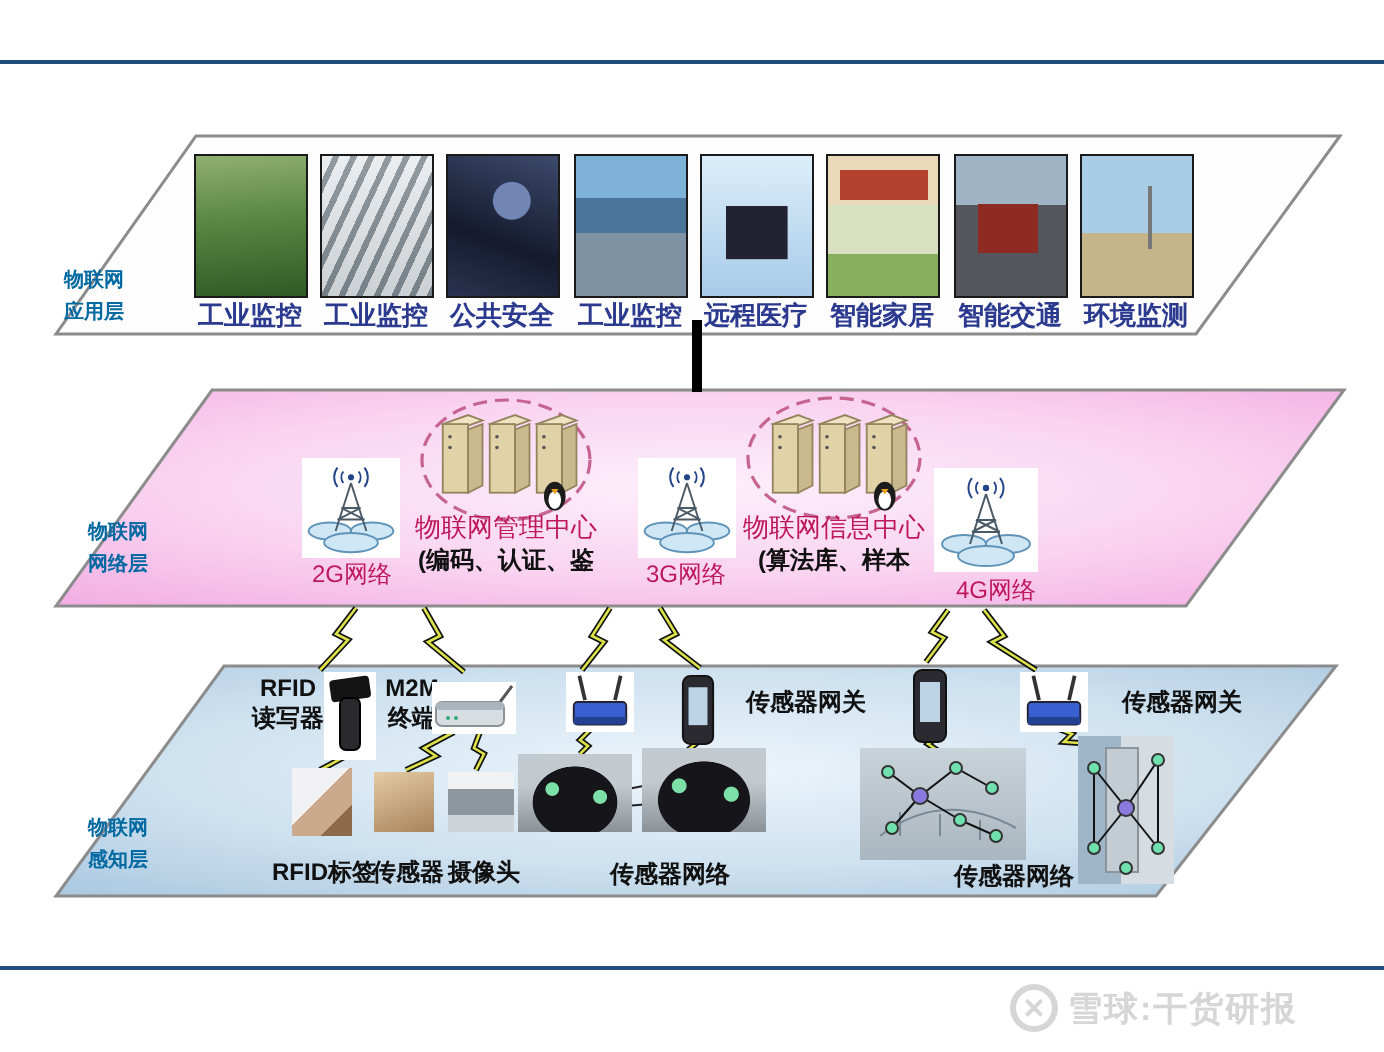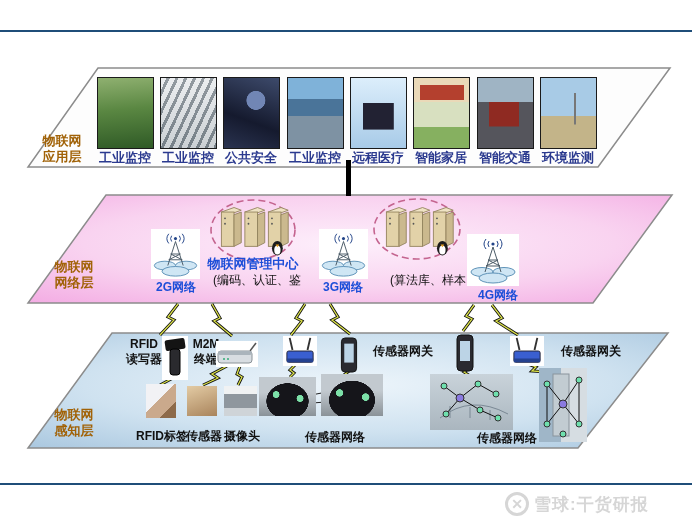--- a/index.html
+++ b/index.html
@@ -4,35 +4,35 @@
 <style>
   html,body{margin:0;padding:0;background:#fff;}
   #page{position:relative;width:692px;height:526px;background:#fff;overflow:hidden;
         font-family:"Liberation Sans",sans-serif;}
   .abs{position:absolute;}
   
   #fig-title{left:10px;top:5px;font-size:16px;font-weight:bold;color:#1F4E79;letter-spacing:1px;}
   #fig-title .ret{font-size:11px;font-weight:normal;color:#5b7fa6;margin-left:3px;}
   .rule{left:0;width:692px;height:2px;background:#1F4E79;}
   
-  .side-label{width:60px;text-align:center;font-size:13px;font-weight:bold;color:#a16207;line-height:16px;}
+  .side-label{width:60px;font-size:10px;font-weight:bold;color:#0369a1;line-height:16px;}
   
   .photo{width:57px;height:72px;border:1px solid #1a1a1a;box-sizing:border-box;}
   .app-label{width:66px;text-align:center;font-size:13px;font-weight:bold;color:#2b3a8f;}
   .p1{background:linear-gradient(175deg,#8fb070 0%,#5a8742 45%,#2f5a26 100%);}
   .p2{background:repeating-linear-gradient(115deg,rgba(255,255,255,.5) 0 5px,rgba(90,100,108,.55) 5px 8px),linear-gradient(#d8dde1,#97a1a8);}
   .p3{background:radial-gradient(circle at 58% 32%,#7186b5 0 16%,rgba(0,0,0,0) 17%),linear-gradient(200deg,#3d4a6b 0%,#151a2e 60%,#2a3350 100%);}
   .p4{background:linear-gradient(to bottom,#7fb2d9 0 30%,#4a7499 30% 55%,#7e92a3 55% 100%);}
   .p5{background:linear-gradient(#223,#223) 50% 58%/56% 38% no-repeat,linear-gradient(#dceefb,#a8cbe8);}
   .p6{background:linear-gradient(#b4402e,#b4402e) 50% 12%/80% 22% no-repeat,linear-gradient(#ead9b8 0 35%,#d8e0c0 35% 70%,#86b060 70% 100%);}
   .p7{background:linear-gradient(#8f2a22,#8f2a22) 45% 52%/55% 35% no-repeat,linear-gradient(#9fb4c4 0 35%,#55555c 35% 100%);}
   .p8{background:linear-gradient(#777,#777) 62% 40%/4% 45% no-repeat,linear-gradient(#a8cbe6 0 55%,#c3b489 55% 100%);}
   
-  .net-label{text-align:center;font-size:12px;font-weight:bold;color:#1d4ed8;}
-  .net-sub{text-align:right;font-size:12px;font-weight:normal;color:#111;}
+  .net-label{text-align:center;font-size:12px;font-weight:normal;color:#be185d;}
+  .net-sub{text-align:center;font-size:12px;font-weight:bold;color:#111;}
   .tower-box{background:#fff;}
   
   .gw-label{text-align:center;font-size:12px;font-weight:bold;color:#111;line-height:15px;}
   .dev-label{text-align:center;font-size:12px;font-weight:bold;color:#111;}
   .q{box-sizing:border-box;}
   .q-tag{background:linear-gradient(135deg,#f2f2f5 0 45%,#caa98c 45% 75%,#8d6a4a 75% 100%);}
   .q-sensor{background:linear-gradient(160deg,#e3cba4,#a9845c);}
   .q-camera{background:linear-gradient(#f0f2f3 0 28%,#8f979e 28% 72%,#cfd4d8 72% 100%);}
   .q-car{background:radial-gradient(circle at 30% 45%,#7ce0a8 0 7%,rgba(0,0,0,0) 8%),radial-gradient(circle at 72% 55%,#7ce0a8 0 7%,rgba(0,0,0,0) 8%),radial-gradient(ellipse at 50% 62%,#15151a 0 52%,rgba(0,0,0,0) 53%),linear-gradient(#c2c9cf 0 40%,#8a9298 100%);}
   .q-bridge{background:linear-gradient(#c9d3da,#aab6bf);}
@@ -229,20 +229,21 @@
           <circle cx="40" cy="17" r="1"></circle>
           <circle cx="40" cy="23" r="1"></circle>
           <circle cx="66" cy="17" r="1"></circle>
           <circle cx="66" cy="23" r="1"></circle>
         </g>
       <ellipse cx="72" cy="50" rx="6" ry="8" fill="#1c1c1c"></ellipse>
         <ellipse cx="72" cy="52" rx="3.5" ry="5" fill="#fff"></ellipse>
         <path d="M70,46 l4,0 l-2,3 z" fill="#e8a020"></path>
     </svg>
   </div>
+  <div class="abs net-label" style="left:368px;top:255px;width:98px;font-size:13px">物联网信息中心</div>
   <div class="abs net-sub" style="left:368px;top:272px;width:98px">(算法库、样本</div>
 
   <div class="abs tower-box" style="left:467px;top:234px;width:52px;height:52px">
     <svg width="52" height="52" viewBox="0 0 48 52">
       <ellipse cx="13" cy="38" rx="11" ry="4.5" fill="#cfe6f4" stroke="#5f93b8"></ellipse>
       <ellipse cx="35" cy="38" rx="11" ry="4.5" fill="#cfe6f4" stroke="#5f93b8"></ellipse>
       <ellipse cx="24" cy="44" rx="14" ry="5" fill="#cfe6f4" stroke="#5f93b8"></ellipse>
       <path d="M24,13 L16,38 M24,13 L32,38 M19,26 L29,26 M17,32 L31,32 M19,26 L31,32 M29,26 L17,32" stroke="#4a5a66" fill="none"></path>
       <circle cx="24" cy="10" r="1.6" fill="#224488"></circle>
       <path d="M17,5 a8,8 0 0 0 0,10 M31,5 a8,8 0 0 1 0,10 M20,7 a5,5 0 0 0 0,6 M28,7 a5,5 0 0 1 0,6" stroke="#224488" fill="none"></path>

